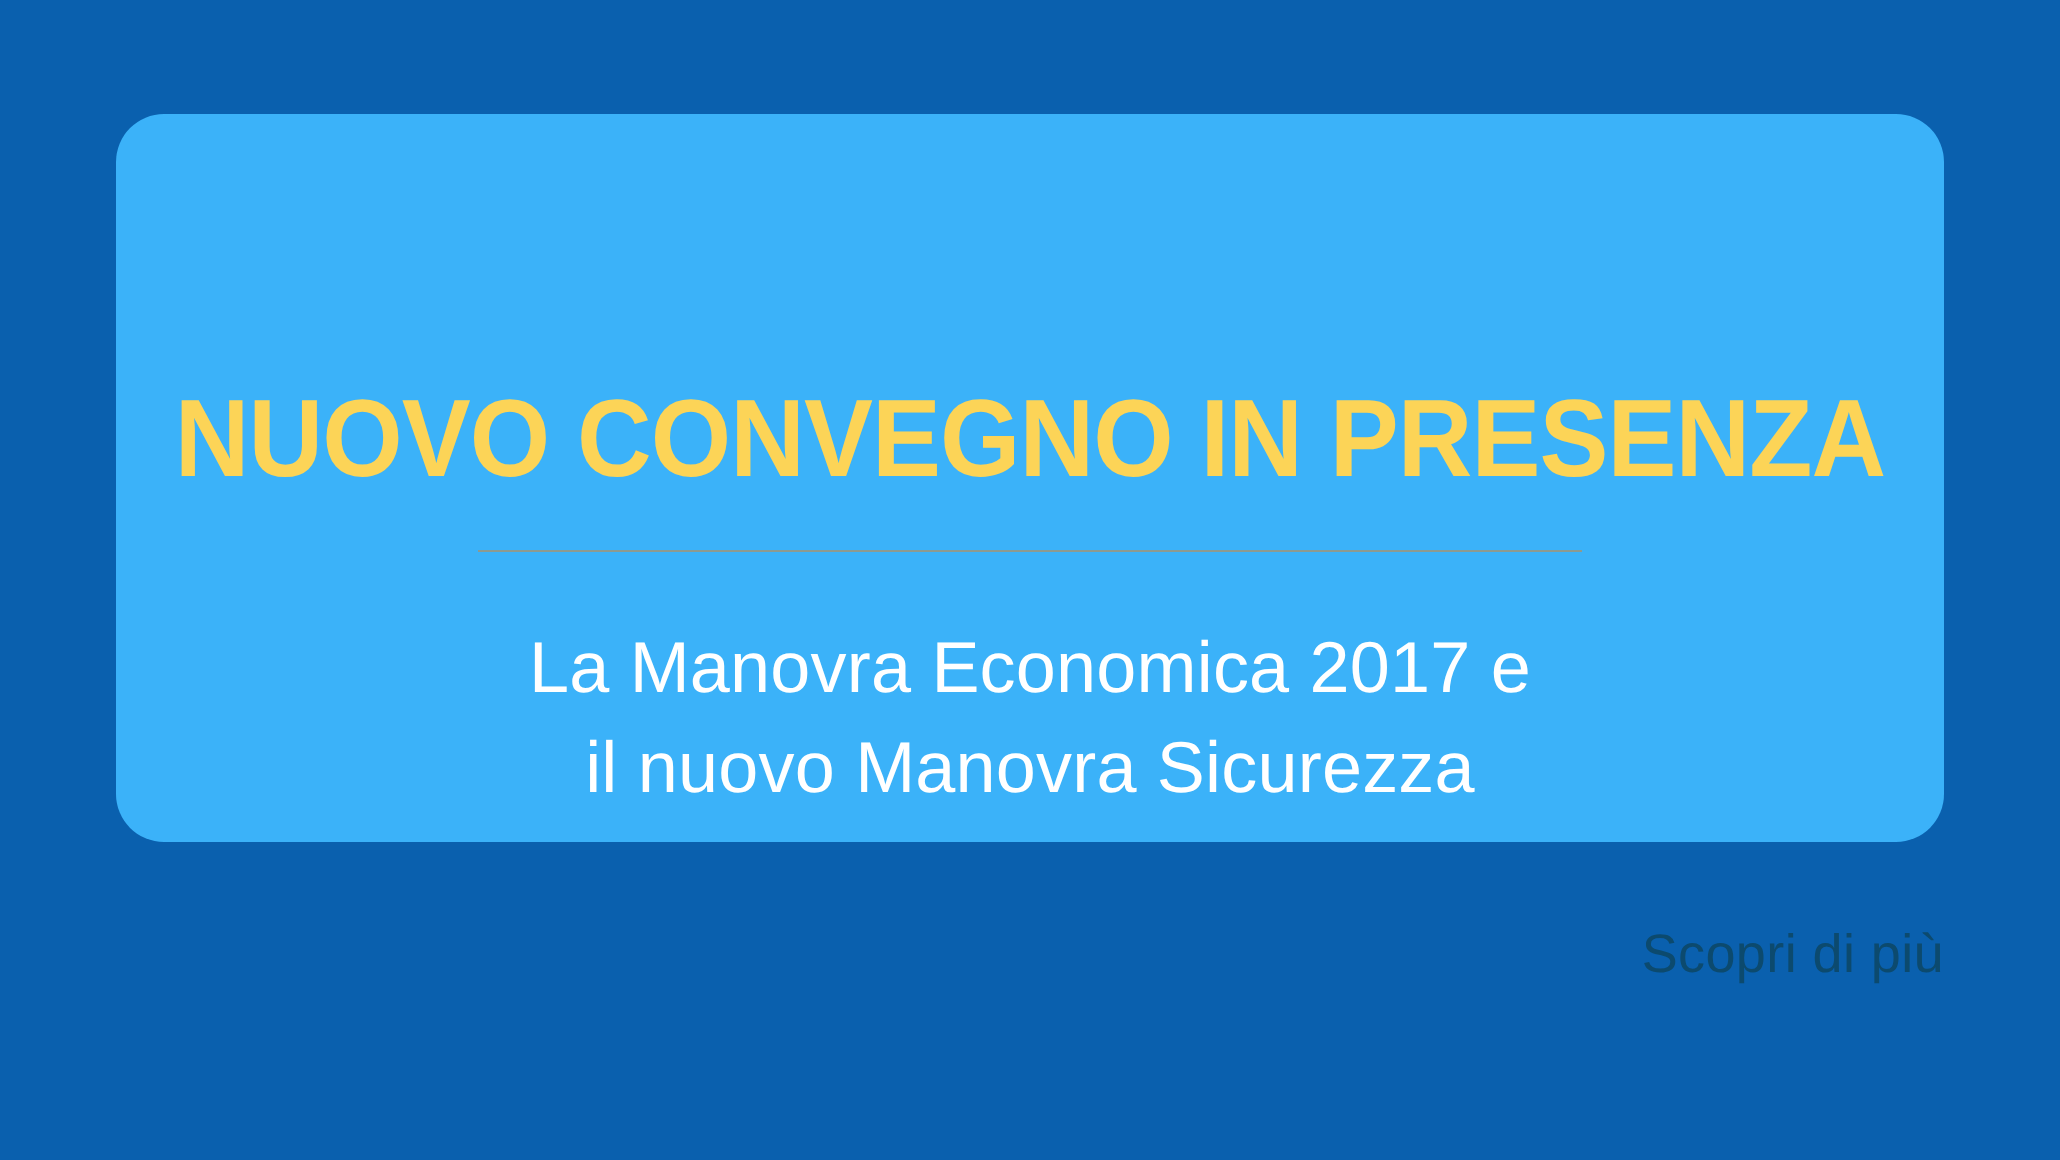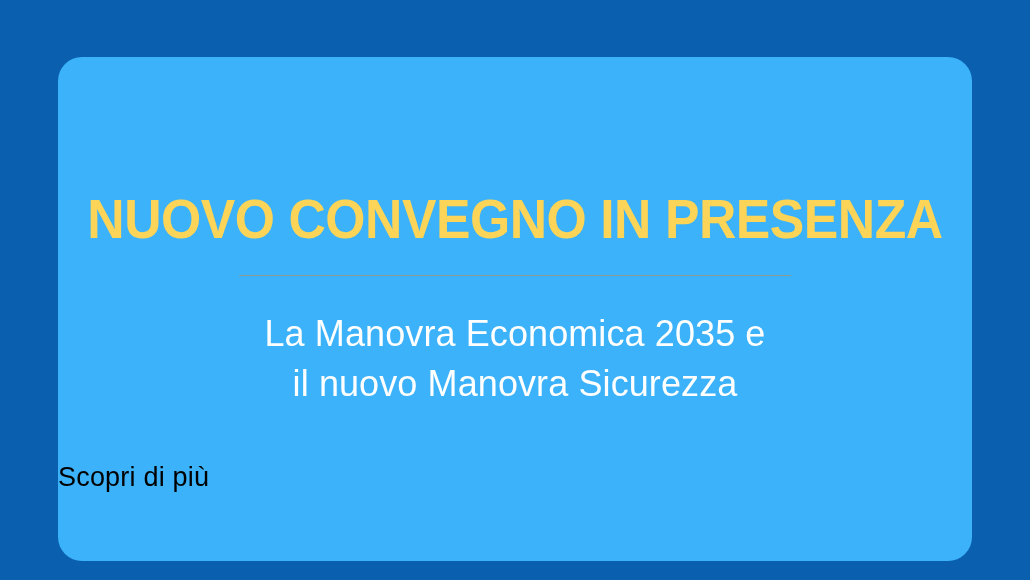--- a/index.html
+++ b/index.html
@@ -20,21 +20,21 @@
     height: 580px;
     background: #0a60ae;
     box-sizing: border-box;
   }
 
   .card {
     position: absolute;
     left: 58px;
     top: 57px;
     width: 914px;
-    height: 504px;
+    height: 364px;
     background: #3bb2f9;
     border-radius: 24px;
     display: flex;
     flex-direction: column;
     align-items: center;
     box-sizing: border-box;
   }
 
   .headline {
     margin: 0;
@@ -84,43 +84,43 @@
   .subtitle .line {
     display: block;
   }
 
   .cta {
     margin: 0;
     position: absolute;
     top: 402px;
     left: 0;
     right: 0;
-    text-align: left;
-    color: #000000;
+    text-align: right;
+    color: #0c4a6e;
     font-size: 27px;
     line-height: 36px;
     font-weight: 400;
     letter-spacing: 0.2px;
   }
 </style>
 </head>
 <body>
 
 <div class="banner">
 
   <div class="card">
 
     <h1 class="headline">NUOVO CONVEGNO IN PRESENZA</h1>
 
     <div class="divider-wrap">
       <div class="divider"></div>
     </div>
 
     <p class="subtitle">
-      <span class="line">La Manovra Economica 2035 e</span>
+      <span class="line">La Manovra Economica 2017 e</span>
       <span class="line">il nuovo Manovra Sicurezza</span>
     </p>
 
     <p class="cta">Scopri di più</p>
 
   </div>
 
 </div>
 
 </body></html>

